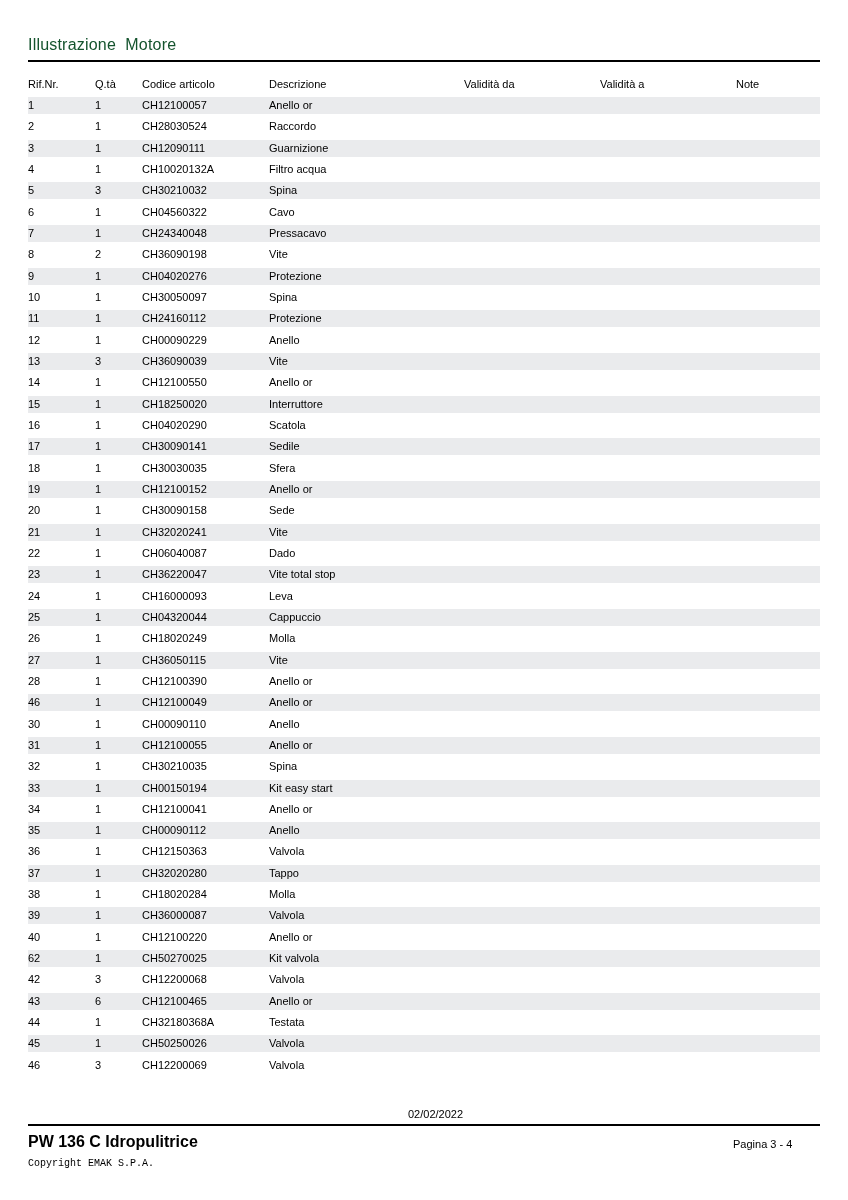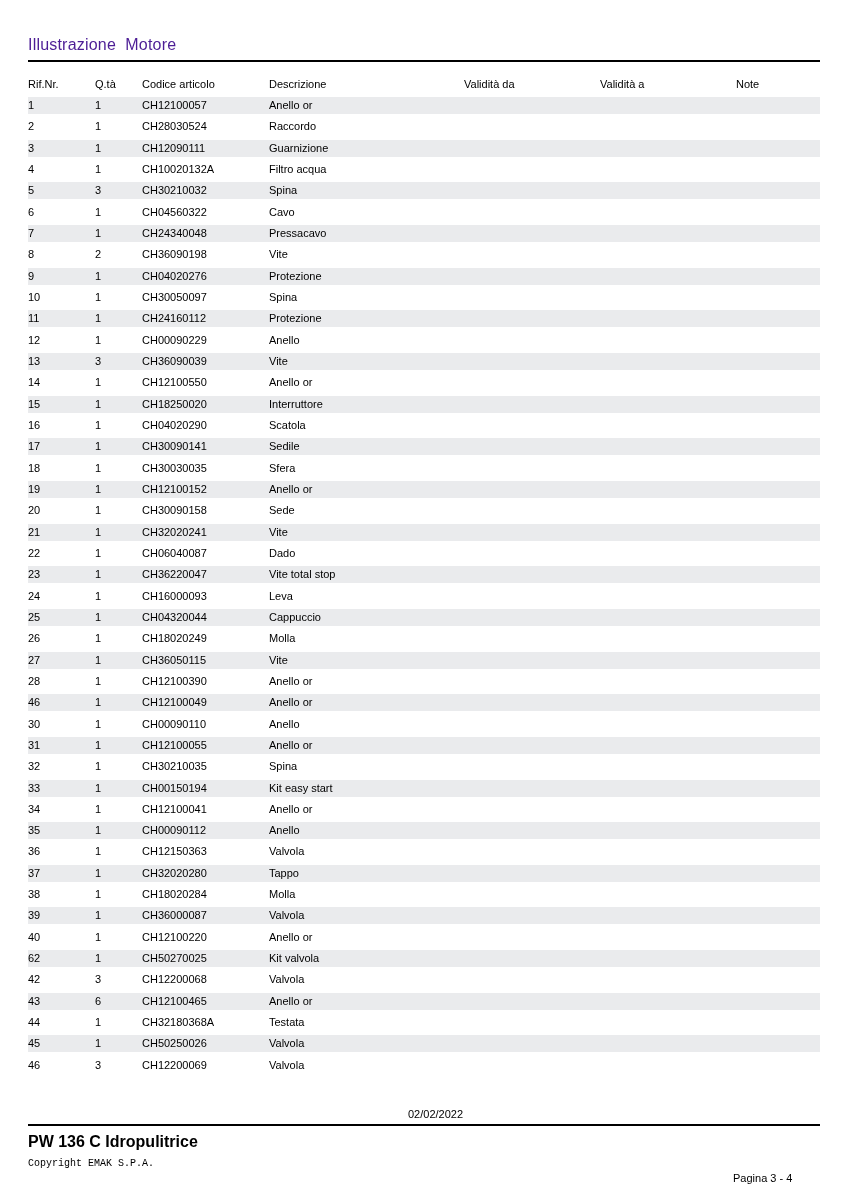--- a/index.html
+++ b/index.html
@@ -16,21 +16,21 @@
     --rule: #000000;
   }
 
   .doc-title {
     position: absolute;
     left: 28px;
     top: 36px;
     font-size: 16px;
     letter-spacing: 0.2px;
     white-space: pre;
-    color: #4c1d95;
+    color: #14532d;
   }
 
   .title-rule {
     position: absolute;
     left: 28px;
     width: 792px;
     top: 60px;
     height: 2px;
     background: var(--rule);
   }
@@ -94,21 +94,20 @@
     left: 408px;
     top: 1108px;
     font-size: 11px;
   }
 
   .footer-page {
     position: absolute;
     left: 733px;
     top: 1138px;
     font-size: 11px;
-    margin-top: 34px;
   }
 </style>
 </head>
 <body>
 
 <div class="page" style="--stripe: #eaebed; --rule: #000000; color: rgb(0, 0, 0);">
 
   <div class="doc-title">Illustrazione  Motore</div>
   <div class="title-rule"></div>
 

